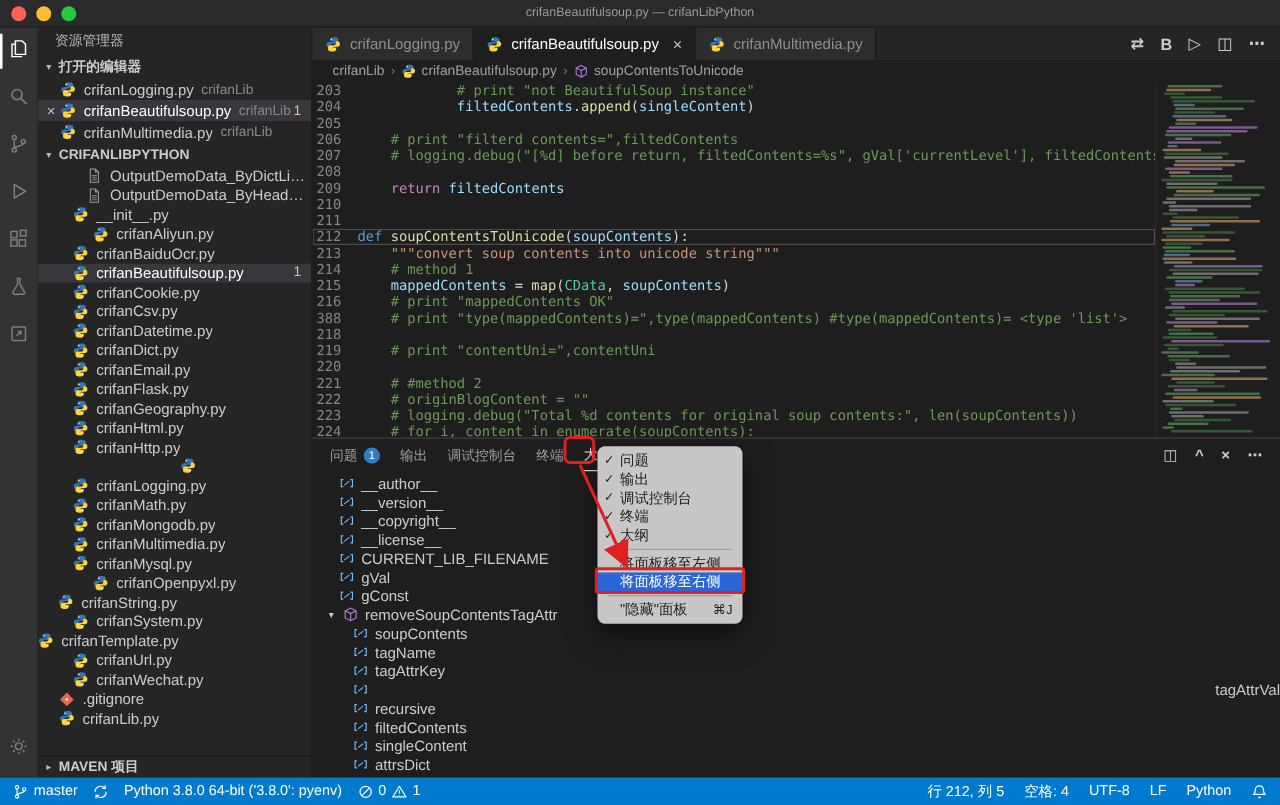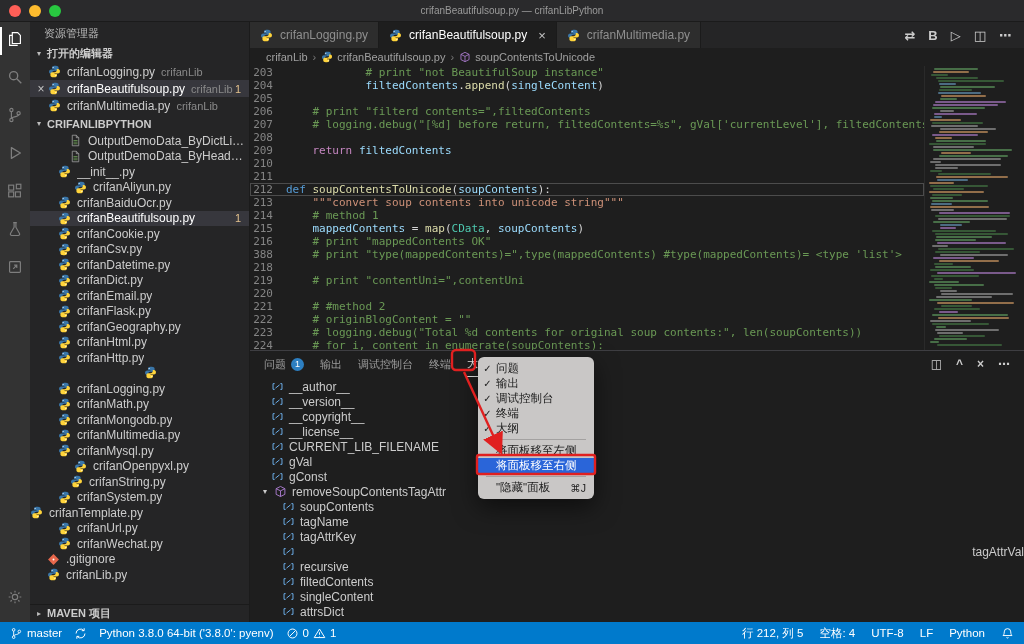--- a/index.html
+++ b/index.html
@@ -476,21 +476,21 @@
           <span class="file-ic">
             <svg viewBox="0 0 16 16">
               <path fill="#3a76a8" d="M7.9 1C6 1 5 1.9 5 3.2V5h3v.6H3.9C2.3 5.6 1.3 6.8 1.3 8.4c0 1.6 1 2.8 2.6 2.8h1.3V9.4c0-1.3 1.2-2.3 2.6-2.3H11c1.1 0 2-.9 2-2V3.2C13 1.9 11.5 1 9.8 1z"></path>
               <path fill="#ffd43b" d="M8.1 15c1.9 0 2.9-.9 2.9-2.2V11H8v-.6h4.1c1.6 0 2.6-1.2 2.6-2.8 0-1.6-1-2.8-2.6-2.8h-1.3v1.8c0 1.3-1.2 2.3-2.6 2.3H5c-1.1 0-2 .9-2 2v1.9C3 14.1 4.5 15 6.2 15z"></path>
               <circle cx="6.3" cy="3.1" r=".7" fill="#fff"></circle>
               <circle cx="9.7" cy="12.9" r=".7" fill="#fff"></circle>
             </svg>
           </span>
           <span class="fname">crifanOpenpyxl.py</span>
         </div>
-        <div class="row tree-row" style="padding-left: 40px;">
+        <div class="row tree-row" style="padding-left: 16px;">
           <span class="file-ic">
             <svg viewBox="0 0 16 16">
               <path fill="#3a76a8" d="M7.9 1C6 1 5 1.9 5 3.2V5h3v.6H3.9C2.3 5.6 1.3 6.8 1.3 8.4c0 1.6 1 2.8 2.6 2.8h1.3V9.4c0-1.3 1.2-2.3 2.6-2.3H11c1.1 0 2-.9 2-2V3.2C13 1.9 11.5 1 9.8 1z"></path>
               <path fill="#ffd43b" d="M8.1 15c1.9 0 2.9-.9 2.9-2.2V11H8v-.6h4.1c1.6 0 2.6-1.2 2.6-2.8 0-1.6-1-2.8-2.6-2.8h-1.3v1.8c0 1.3-1.2 2.3-2.6 2.3H5c-1.1 0-2 .9-2 2v1.9C3 14.1 4.5 15 6.2 15z"></path>
               <circle cx="6.3" cy="3.1" r=".7" fill="#fff"></circle>
               <circle cx="9.7" cy="12.9" r=".7" fill="#fff"></circle>
             </svg>
           </span>
           <span class="fname">crifanString.py</span>
         </div>

